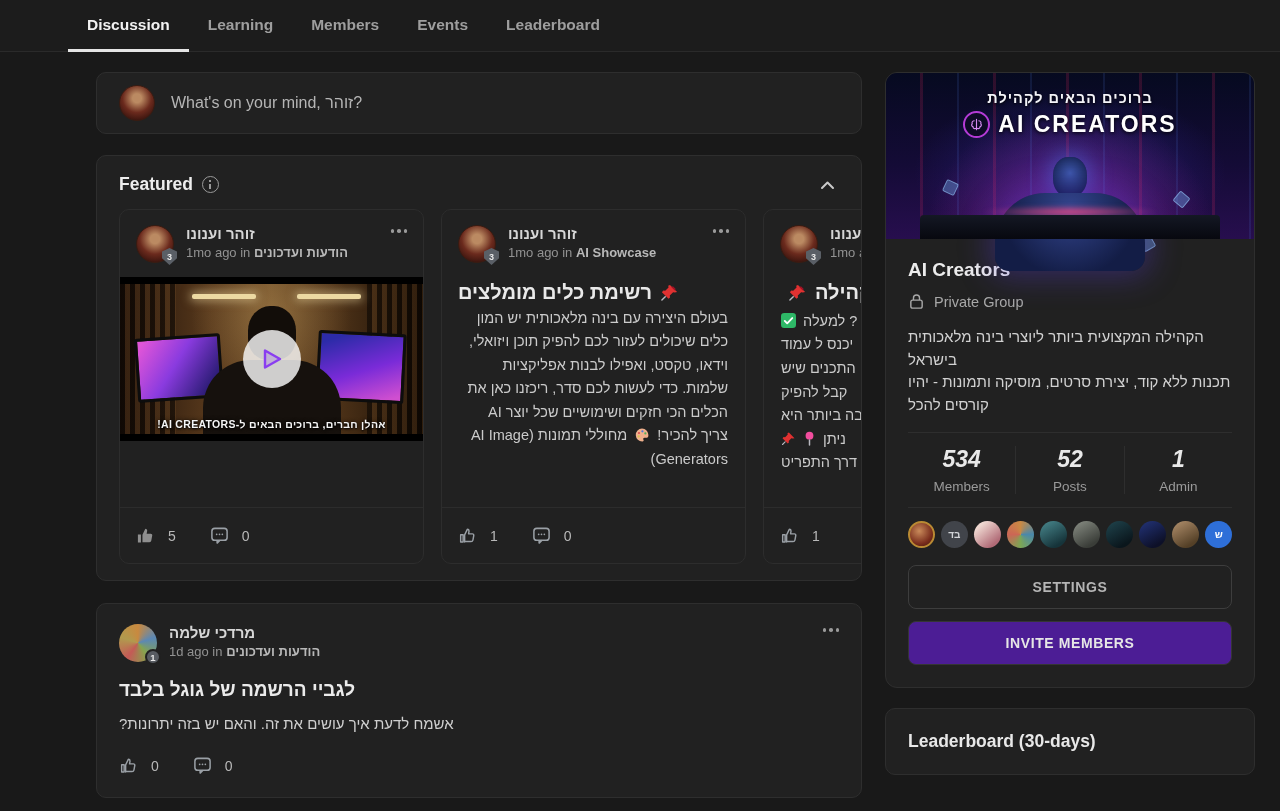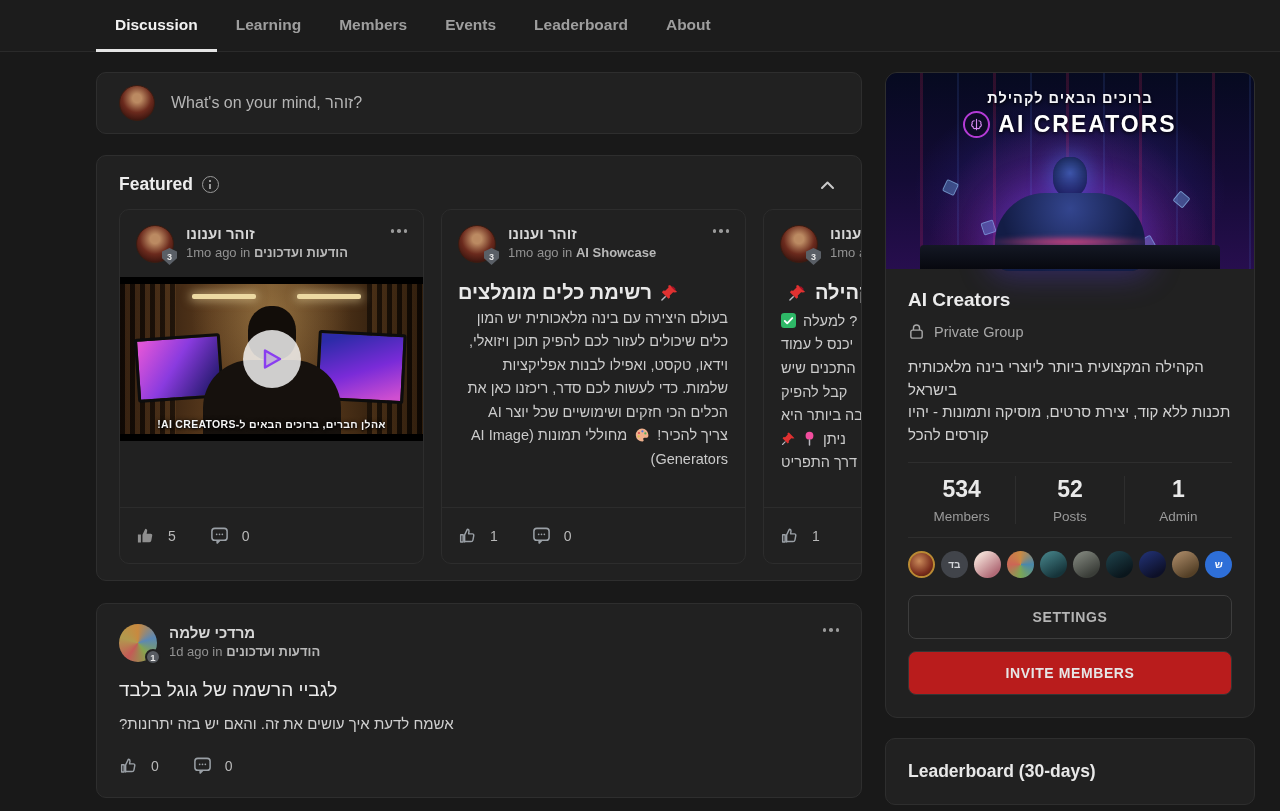--- a/index.html
+++ b/index.html
@@ -5,21 +5,21 @@
   * { box-sizing: border-box; margin: 0; padding: 0; }
   html, body { width: 1280px; height: 811px; overflow: hidden; }
   body {
     background: #191919;
     font-family: "Liberation Sans", sans-serif;
     color: #d9d9d9;
   }
   
   .topnav {
     height: 52px; background: #1c1c1c; border-bottom: 1px solid #2a2a2a;
-    display: flex; align-items: stretch; padding-left: 96px;
+    display: flex; align-items: stretch; padding-left: 68px;
   }
   .tab {
     display: flex; align-items: center; padding: 0 19px;
     font-size: 15.5px; font-weight: 600; color: #9e9e9e; cursor: pointer;
     border-bottom: 3px solid transparent; margin-bottom: -1px;
   }
   .tab.active { color: #f2f2f2; border-bottom-color: #e4e4e4; }
   
   .content { display: flex; gap: 23px; padding: 20px 25px 0 96px; align-items: flex-start; }
   .main-col { width: 766px; flex: 0 0 766px; }
@@ -103,26 +103,26 @@
   .person-body { position: absolute; left: 50%; bottom: 0; width: 138px; height: 74px; transform: translateX(-50%);
     background: #16110d; border-radius: 48px 48px 0 0; }
   .play-btn { position: absolute; left: 50%; top: 50%; width: 58px; height: 58px;
     transform: translate(-50%, -50%); background: rgba(248,248,248,.82); border-radius: 50%;
     display: flex; align-items: center; justify-content: center; border: none; cursor: pointer; }
   .vid-caption { position: absolute; left: 0; right: 0; bottom: 11px; text-align: center;
     font-size: 10.5px; font-weight: 700; color: #f5f5f5; direction: rtl;
     text-shadow: 0 1px 2px #000, 0 0 4px #000; letter-spacing: .3px; }
   
   .post { margin-top: 22px; padding: 20px 22px 16px; cursor: pointer; }
-  .post-title { font-size: 19px; font-weight: 400; color: #eaeaea; margin-top: 17px; }
+  .post-title { font-size: 19px; font-weight: 700; color: #eaeaea; margin-top: 17px; }
   .post-body { font-size: 15px; color: #cfcfcf; margin-top: 14px; }
   .post-footer { display: flex; align-items: center; gap: 34px; margin-top: 20px; padding: 4px 0 6px; }
   
   .side-card { border-radius: 12px; overflow: hidden; }
-  .banner { position: relative; height: 196px; cursor: default;
+  .banner { position: relative; height: 166px; cursor: default;
     background:
       radial-gradient(ellipse at 50% 95%, rgba(190,40,160,.5), transparent 55%),
       radial-gradient(ellipse at 50% 60%, rgba(70,60,220,.38), transparent 60%),
       linear-gradient(180deg, #060a20 0%, #140b36 55%, #270e4e 100%);
   }
   .banner::before { content:""; position: absolute; inset: 0;
     background: repeating-linear-gradient(90deg, transparent 0 34px, rgba(255,45,100,.16) 34px 37px, transparent 37px 71px, rgba(90,140,255,.12) 71px 73px);
   }
   .banner-line1 { position: absolute; top: 17px; width: 100%; text-align: center;
     font-size: 14.5px; font-weight: 700; color: #f3f3f8; letter-spacing: 1px; direction: rtl; text-shadow: 0 1px 3px #000; }
@@ -144,54 +144,53 @@
   .cube { position: absolute; width: 13px; height: 13px; background: rgba(120,190,255,.35);
     border: 1px solid rgba(160,210,255,.5); transform: rotate(25deg); border-radius: 2px; }
   .side-info { padding: 20px 22px 22px; }
   .group-name { font-size: 19px; font-weight: 700; color: #ececec; }
   .privacy-row { display: flex; align-items: center; gap: 9px; margin-top: 12px; color: #a8a8a8; font-size: 14.5px; }
   .group-desc { margin-top: 16px; font-size: 15px; line-height: 1.5; color: #d2d2d2; }
   .divider { border-top: 1px solid #2e2e2e; margin-top: 16px; }
   .stats-row { display: flex; padding: 13px 0; }
   .stat { flex: 1; text-align: center; }
   .stat + .stat { border-left: 1px solid #2e2e2e; }
-  .stat-val { font-size: 23px; font-weight: 700; color: #e9e9e9; }
+  .stat-val { font-size: 23px; font-weight: 700; color: #e9e9e9; font-style: italic; }
   .stat-label { font-size: 13.5px; color: #9a9a9a; margin-top: 6px; }
   .avatars-row { display: flex; gap: 6.5px; padding: 13px 0 2px; border-top: 1px solid #2e2e2e; }
   .mini-av { width: 27px; height: 27px; border-radius: 50%; cursor: pointer;
     display: flex; align-items: center; justify-content: center;
     font-size: 10px; font-weight: 700; color: #d2d5d9; }
   .mav1 { background: radial-gradient(circle at 40% 35%, #c98a5a, #7a2e1d 62%, #3c120c); border: 2px solid #b98a33; }
   .mav2 { background: #41444a; }
   .mav3 { background: linear-gradient(140deg, #efd7d0 20%, #b06a76 80%); }
   .mav4 { background: conic-gradient(#c98a44, #4a88aa, #7ca655, #cc6655, #c98a44); }
   .mav5 { background: linear-gradient(150deg, #4a8a90, #16343a 80%); }
   .mav6 { background: linear-gradient(150deg, #8a8f86, #3a3d38 80%); }
   .mav7 { background: linear-gradient(150deg, #20454e, #0a161c 80%); }
   .mav8 { background: linear-gradient(150deg, #23347a, #0d1028 80%); }
   .mav9 { background: linear-gradient(150deg, #b3916e, #544027 80%); }
   .mav10 { background: #2e6fd8; color: #fff; }
   .btn { width: 100%; height: 44px; border-radius: 8px; font-size: 14px; font-weight: 700;
     letter-spacing: .6px; cursor: pointer; font-family: "Liberation Sans", sans-serif; }
   .btn-settings { margin-top: 15px; background: transparent; border: 1px solid #3d3d3d; color: #b5b5b5; }
-  .btn-invite { margin-top: 12px; background: #b91c1c; border: 1px solid #353535; color: #e6e6e6; }
+  .btn-invite { margin-top: 12px; background: #4c1d95; border: 1px solid #353535; color: #e6e6e6; }
   .leaderboard-card { margin-top: 20px; padding: 22px; }
   .lb-title { font-size: 17.5px; font-weight: 700; color: #e8e8e8; }
   svg { display: block; }
 </style>
 </head>
 <body>
 
 <nav class="topnav">
   <div class="tab active">Discussion</div>
   <div class="tab">Learning</div>
   <div class="tab">Members</div>
   <div class="tab">Events</div>
   <div class="tab">Leaderboard</div>
-  <div class="tab">About</div>
 </nav>
 
 <div class="content">
 
   <div class="main-col">
 
     <div class="card composer">
       <span class="avatar av-36 av-zohar"></span>
       <span class="composer-text">What's on your mind, זוהר?</span>
     </div>

